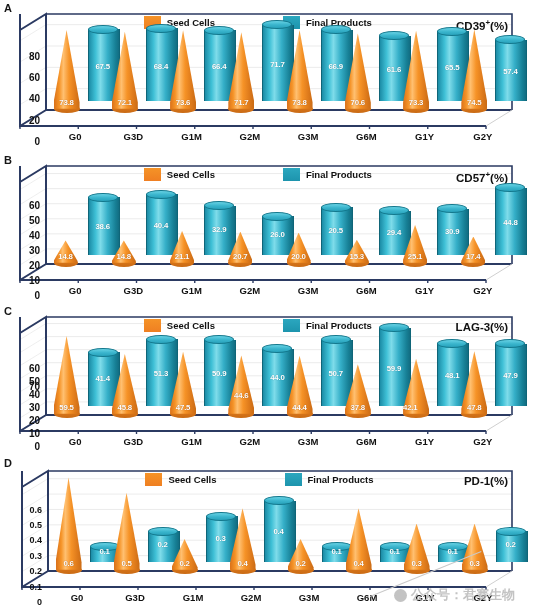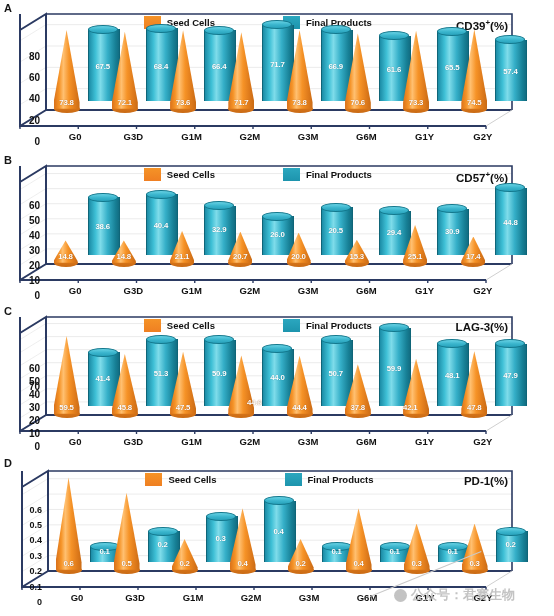--- a/index.html
+++ b/index.html
@@ -463,21 +463,21 @@
         <div class="cyl" style="width: 30px; height: 66.5093px; left: 158.178px; bottom: 8.8px;">
           <span class="body" style="height:100%"></span>
           <span class="bot"></span>
           <span class="top" style="top:-4.5px"></span>
         </div>
         <div class="vlab cyl-lab" style="left: 158.178px; width: 30px; bottom: 36.7339px;">50.9</div>
         <div class="cone" style="width: 26px; height: 58.2773px; left: 182.322px; bottom: 1.28px;">
           <span class="cbase"></span>
           <span class="cbody"></span>
         </div>
-        <div class="vlab cone-lab" style="left: 182.322px; width: 26px; bottom: 8px; margin-left: 13px;">44.6</div>
+        <div class="vlab cone-lab" style="left: 182.322px; width: 26px; bottom: 15px;">44.6</div>
         <div class="cyl" style="width: 30px; height: 57.4933px; left: 216.428px; bottom: 8.8px;">
           <span class="body" style="height:100%"></span>
           <span class="bot"></span>
           <span class="top" style="top:-4.5px"></span>
         </div>
         <div class="vlab cyl-lab" style="left: 216.428px; width: 30px; bottom: 32.9472px;">44.0</div>
         <div class="cone" style="width: 26px; height: 58.016px; left: 240.572px; bottom: 1.28px;">
           <span class="cbase"></span>
           <span class="cbody"></span>
         </div>

